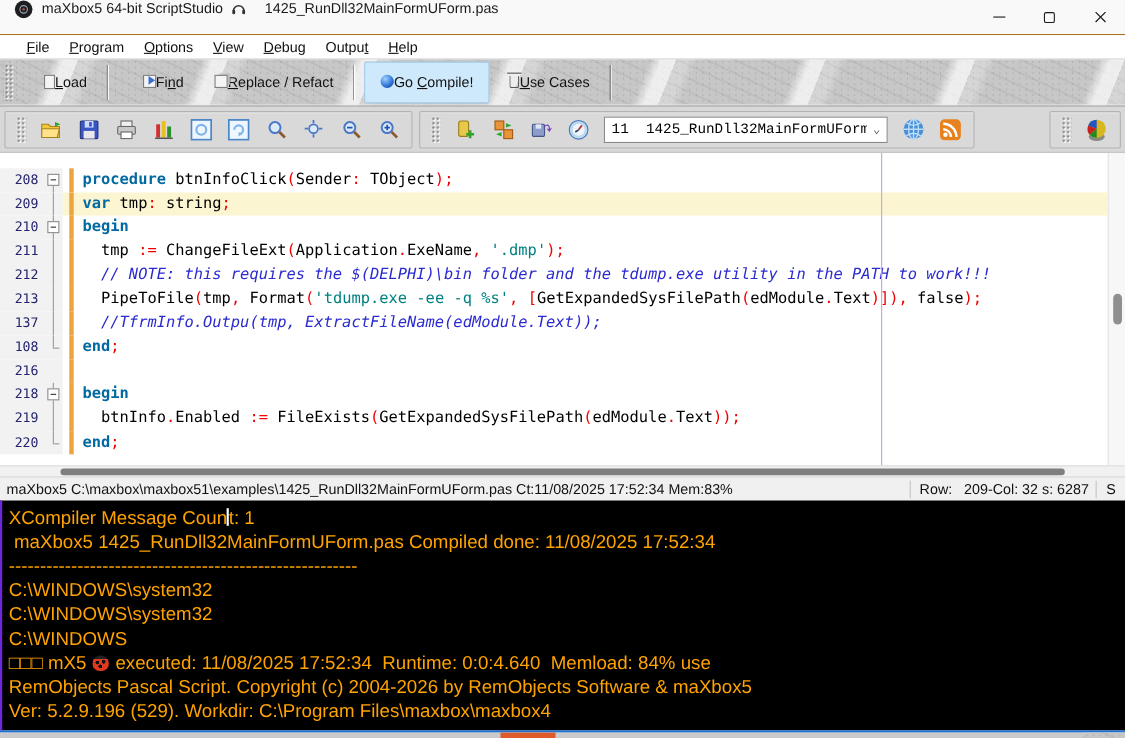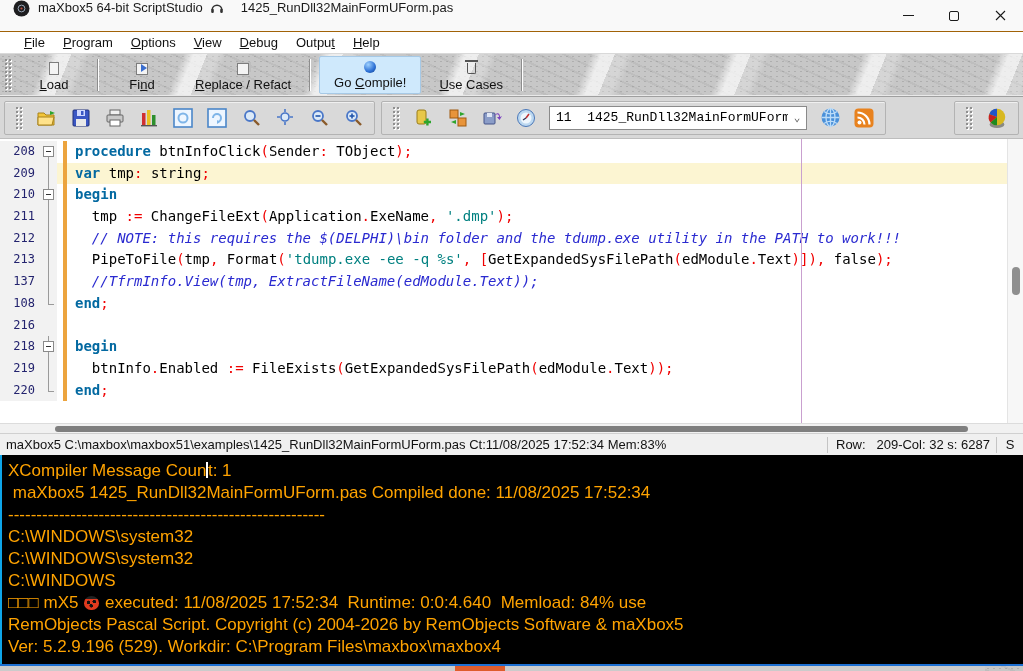--- a/index.html
+++ b/index.html
@@ -26,21 +26,21 @@
   .marble {
     background-color:#c7c7c7;
     background-image:
       repeating-linear-gradient(112deg, transparent 0 44px, rgba(255,255,255,.7) 54px 66px, rgba(250,250,250,.28) 66px 76px, transparent 84px 126px),
       repeating-linear-gradient(25deg, rgba(110,110,110,.10) 0 2px, transparent 2px 11px),
       radial-gradient(rgba(90,90,90,.22) 0.8px, transparent 1px);
     background-size:auto,auto,6px 5px;
   }
   .toolbar-main { height:43px; flex:0 0 43px; display:flex; align-items:stretch; border-bottom:1px solid #9f9f9f; box-shadow:inset 0 -1px 0 #e9e9e9; padding-left:2px; }
   .grip { width:9px; margin:4px 2px; background-image:radial-gradient(#8f8f8f 1px, transparent 1.2px), radial-gradient(#ffffff 1px, transparent 1.2px); background-size:4px 4px; background-position:0 0, 1px 1px; }
-  .tb-btn { display:flex; flex-direction:column; align-items:center; justify-content:flex-end; padding:3px 14px 4px; font-size:13px; color:#111; min-width:78px; }
+  .tb-btn { display:flex; flex-direction:row; align-items:center; justify-content:flex-end; padding:3px 14px 4px; font-size:13px; color:#111; min-width:78px; }
   .tb-btn.active { background:#cfe9fc; border:1px solid #a6c9e6; border-radius:2px; margin:2px 4px; padding:1px 14px 3px; }
   .tb-sep { width:2px; margin:5px 4px; background:linear-gradient(to right,#8d8d8d 50%,#ffffff 50%); }
   .tb-ic { height:15px; display:flex; align-items:center; justify-content:center; margin-bottom:1px; }
   
   .ic-page { width:10px; height:13px; background:#f4f4f4; border:1px solid #7d7d7d; }
   .ic-find { width:12px; height:12px; background:#f4f4f4; border:1px solid #7d7d7d; position:relative; }
   .ic-find::after { content:''; position:absolute; right:-4px; bottom:2px; border:4px solid transparent; border-left:6px solid #3a6ecf; }
   .ic-replace { width:12px; height:12px; border:1px solid #7d7d7d; background:#f4f4f4; box-shadow:3px -2px 0 -1px #bdbdbd; position:relative; }
   .ic-sphere { width:12px; height:12px; border-radius:50%; background:radial-gradient(circle at 35% 30%, #9fd2ff, #2b6fd4 60%, #123f86); }
   .ic-trash { width:9px; height:11px; border:1px solid #555; border-top:none; border-radius:0 0 2px 2px; position:relative; background:transparent; }
@@ -52,21 +52,21 @@
   .icon-group .grip { height:24px; margin:0; }
   .tool-icon { width:22px; height:22px; display:flex; align-items:center; justify-content:center; }
   .file-combo { width:258px; height:24px; background:#fff; border:1px solid #8a8a8a; display:flex; align-items:center; font-size:13px; color:#000; padding-left:6px; position:relative; }
   .file-combo .cb-text { white-space:pre; overflow:hidden; flex:1; }
   .file-combo .cb-arrow { width:18px; color:#555; font-size:11px; text-align:center; }
   .right-group { margin-left:auto; }
 
   
   .editor { position:relative; height:284px; flex:0 0 284px; background:#ffffff; overflow:hidden; font-family:"DejaVu Sans Mono", monospace; }
   .margin-line { position:absolute; left:801px; top:0; bottom:0; width:1px; background:#c9a0cf; z-index:3; }
-  .code-lines { position:absolute; left:0; top:2px; right:16px; }
+  .code-lines { position:absolute; left:0; top:14px; right:16px; }
   .code-row { display:flex; height:21.7px; align-items:stretch; }
   .lnum { width:40px; background:#f2f2f2; color:#23236e; font-size:12px; line-height:21.7px; text-align:right; padding-right:5px; font-family:"DejaVu Sans Mono", monospace; }
   .fold { width:17px; background:#f2f2f2; position:relative; }
   .fold-line::before { content:''; position:absolute; left:8px; top:0; bottom:0; width:1px; background:#9a9a9a; }
   .fold-end::before { content:''; position:absolute; left:8px; top:0; height:11px; width:1px; background:#9a9a9a; }
   .fold-end::after { content:''; position:absolute; left:8px; top:11px; width:6px; height:1px; background:#9a9a9a; }
   .fold-begin::after, .fold-begin-cont::after { content:''; position:absolute; left:8px; top:0; bottom:0; width:1px; background:#9a9a9a; }
   .fold-begin::after { top:16px; }
   .fold-begin .box, .fold-begin-cont .box { position:absolute; left:3px; top:5px; width:11px; height:11px; border:1px solid #8a8a8a; background:#fff; z-index:1; }
   .box::before { content:''; position:absolute; left:2px; top:4px; width:5px; height:1px; background:#333; }
@@ -87,21 +87,21 @@
   .h-thumb { position:absolute; left:55px; width:913px; top:2px; height:6px; background:#7f7f7f; border-radius:3px; }
 
   
   .statusbar { height:22px; flex:0 0 22px; background:#f0f0f0; border-top:1px solid #d0d0d0; display:flex; align-items:center; font-size:13px; color:#111; }
   .sb-left { flex:1; padding-left:6px; white-space:nowrap; overflow:hidden; }
   .sb-sep { width:1px; height:16px; background:#c4c4c4; }
   .sb-rowcol { width:168px; padding-left:8px; white-space:pre; }
   .sb-mode { width:26px; text-align:center; }
 
   
-  .console { height:209px; flex:0 0 209px; background:#000; color:#ffa300; font-size:17px; line-height:22px; padding:5px 0 0 6px; overflow:hidden; white-space:pre; border-left:2px solid #0ea5e9; }
+  .console { height:209px; flex:0 0 209px; background:#000; color:#ffa300; font-size:17px; line-height:22px; padding:5px 0 0 6px; overflow:hidden; white-space:pre; border-left:2px solid #6d28d9; }
   .console-line { height:22px; }
   .caret { display:inline-block; width:1.5px; height:16px; background:#fff; vertical-align:-2px; }
   .ladybug { display:inline-block; width:15px; height:14px; border-radius:50% 50% 46% 46%; vertical-align:-2px; margin:0 1px;
     background:
       radial-gradient(circle at 30% 45%, #111 1.6px, transparent 1.9px),
       radial-gradient(circle at 68% 40%, #111 1.6px, transparent 1.9px),
       radial-gradient(circle at 48% 70%, #111 1.6px, transparent 1.9px),
       linear-gradient(#222 0 3.5px, transparent 3.5px),
       radial-gradient(circle at 50% 55%, #e03a1e 0 70%, #8f1d0c);
   }
@@ -386,21 +386,21 @@
           <div class="code-body">
             <span class="change-bar"></span>
             <span class="code-text"><span class="tk-id">  PipeToFile</span><span class="tk-sym">(</span><span class="tk-id">tmp</span><span class="tk-sym">,</span><span class="tk-id"> Format</span><span class="tk-sym">(</span><span class="tk-str">'tdump.exe -ee -q %s'</span><span class="tk-sym">,</span><span class="tk-id"> </span><span class="tk-sym">[</span><span class="tk-id">GetExpandedSysFilePath</span><span class="tk-sym">(</span><span class="tk-id">edModule</span><span class="tk-sym">.</span><span class="tk-id">Text</span><span class="tk-sym">)]),</span><span class="tk-id"> false</span><span class="tk-sym">);</span></span>
           </div>
         </div>
         <div class="code-row">
           <span class="lnum">137</span>
           <span class="fold fold-line"></span>
           <div class="code-body">
             <span class="change-bar"></span>
-            <span class="code-text"><span class="tk-cmt">  //TfrmInfo.View(tmp, ExtractFileName(edModule.Text));</span></span>
+            <span class="code-text"><span class="tk-cmt">  //TfrmInfo.Outpu(tmp, ExtractFileName(edModule.Text));</span></span>
           </div>
         </div>
         <div class="code-row">
           <span class="lnum">108</span>
           <span class="fold fold-end"></span>
           <div class="code-body">
             <span class="change-bar"></span>
             <span class="code-text"><span class="tk-kw">end</span><span class="tk-sym">;</span></span>
           </div>
         </div>

